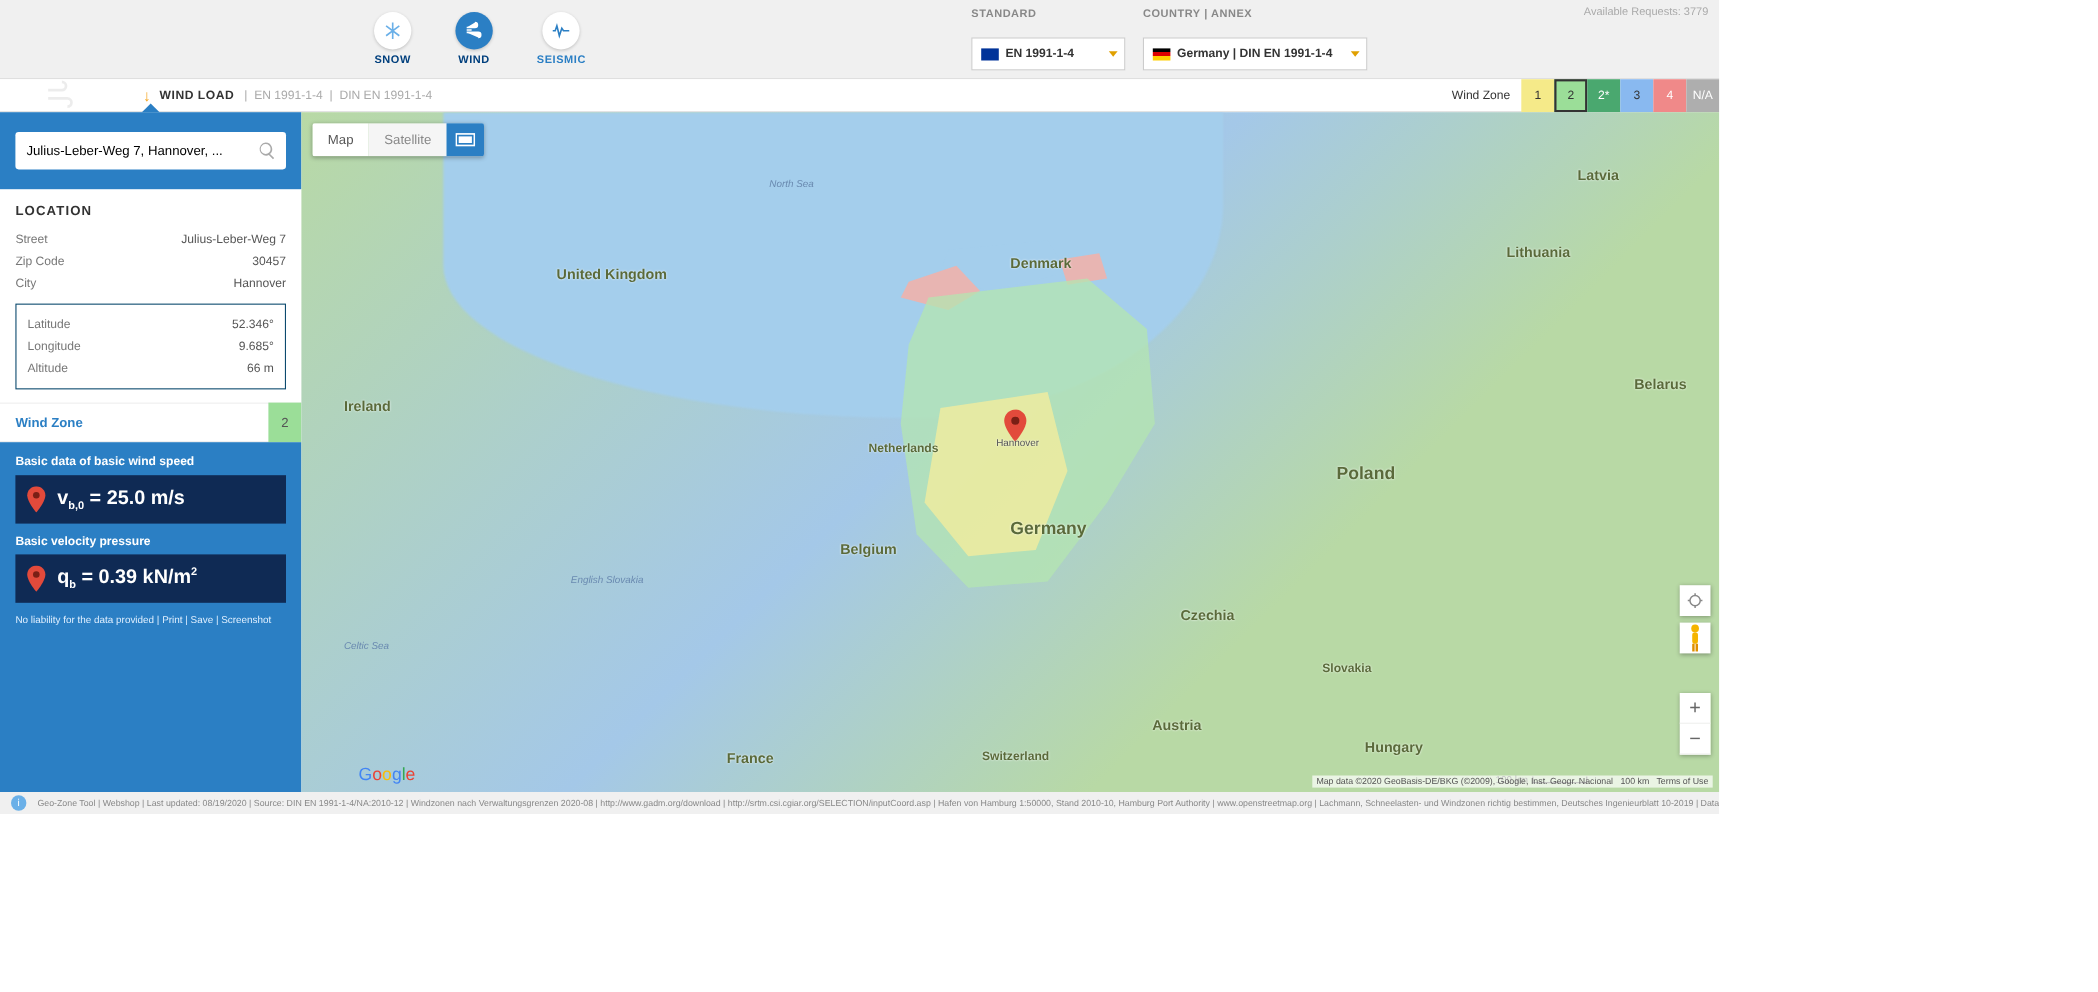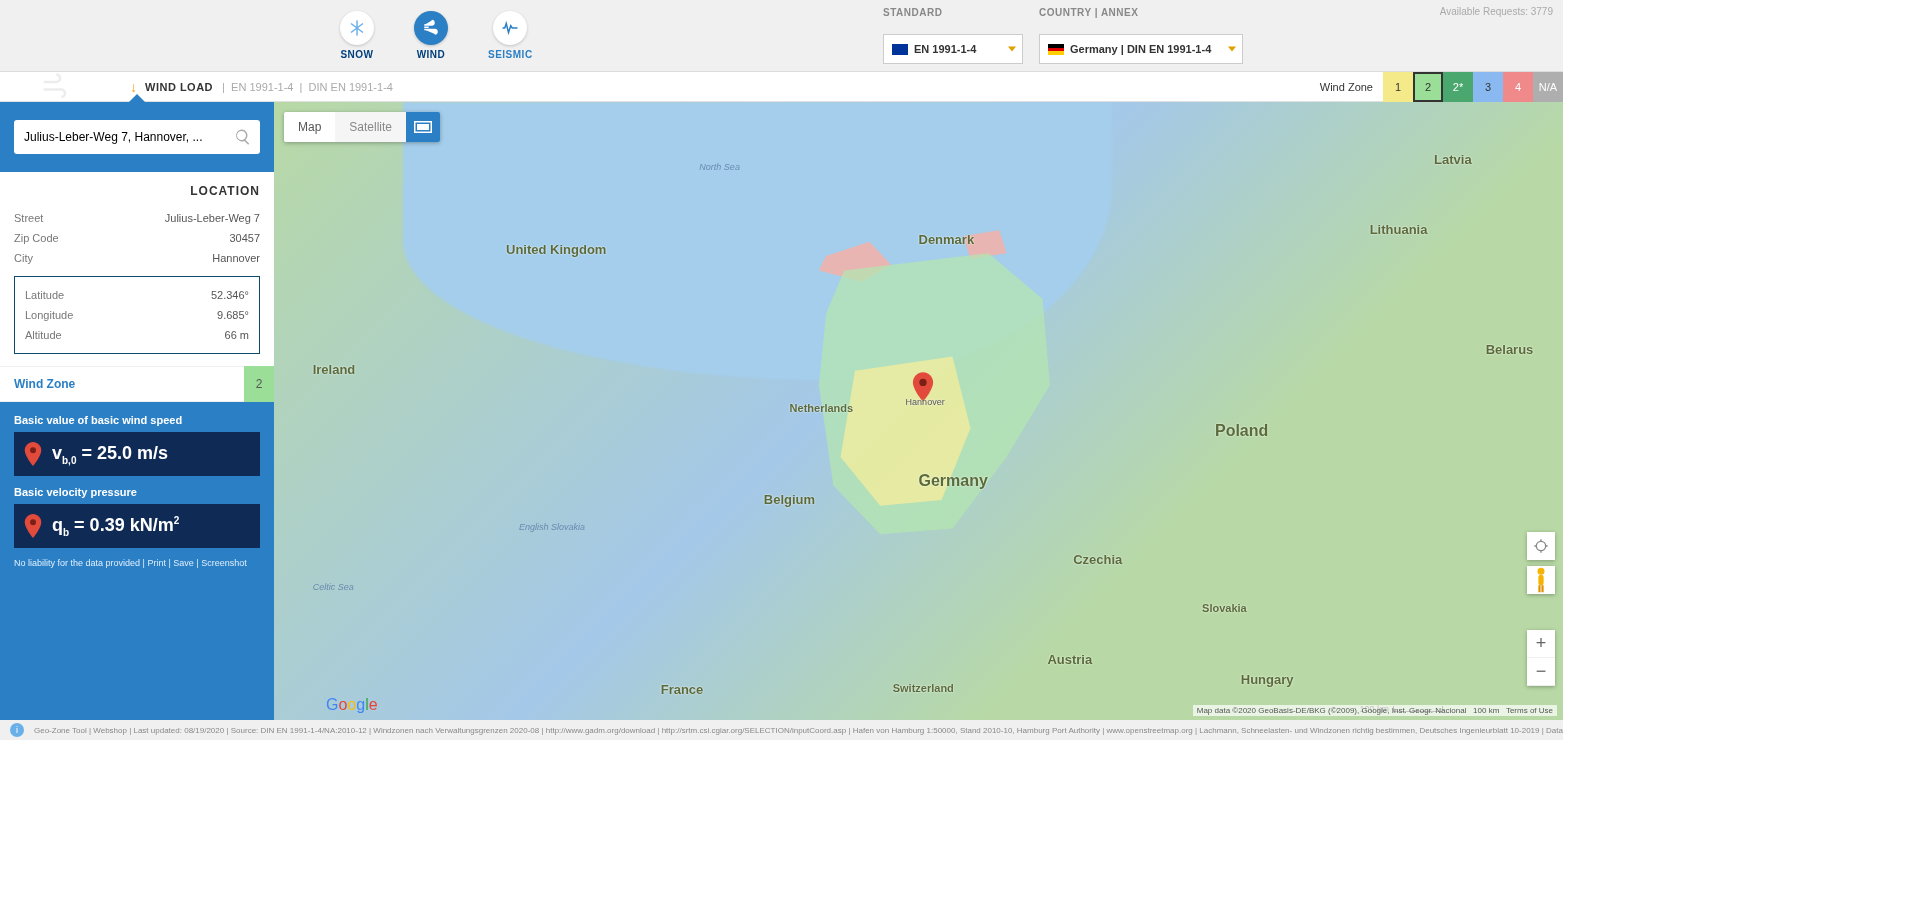--- a/index.html
+++ b/index.html
@@ -54,21 +54,21 @@
   .z.zna{background:var(--zna);color:#fff;}
 
   
   .main{display:flex;height:calc(100% - 72px - 30px - 20px);}
   .sidebar{width:274px;background:#fff;display:flex;flex-direction:column;position:relative;}
   .search-wrap{background:var(--blue);padding:18px 14px;position:relative;}
   .search-wrap::before{content:'';position:absolute;top:-8px;left:50%;transform:translateX(-50%);border-left:8px solid transparent;border-right:8px solid transparent;border-bottom:8px solid var(--blue);}
   .search{background:#fff;border-radius:3px;height:34px;display:flex;align-items:center;padding:0 8px;}
   .search input{border:none;outline:none;flex:1;font-size:12px;}
   .search svg{width:18px;height:18px;fill:#aaa;flex-shrink:0;}
-  .section{padding:12px 14px;text-align:right;}
+  .section{padding:12px 14px;}
   .sec-title{font-size:12px;font-weight:700;color:#333;letter-spacing:1px;margin-bottom:10px;}
   .row{display:flex;justify-content:space-between;font-size:11px;padding:4px 0;color:#555;}
   .row .k{color:#777;}
   .coords{border:1px solid #0c4a6e;margin-top:8px;padding:8px 10px;}
   .windzone-row{display:flex;align-items:center;justify-content:space-between;border-top:1px solid #eee;border-bottom:1px solid #eee;height:36px;padding-left:14px;}
   .windzone-row .wz-label{color:var(--blue);font-size:12px;font-weight:600;}
   .windzone-row .wz-val{width:30px;height:36px;background:var(--z2);display:flex;align-items:center;justify-content:center;font-size:12px;}
   .result-block{background:var(--blue);padding:12px 14px;color:#fff;flex:1;}
   .res-title{font-size:11px;font-weight:600;margin-bottom:6px;}
   .res-card{background:var(--navy);padding:10px;display:flex;align-items:center;gap:10px;margin-bottom:10px;}
@@ -213,21 +213,21 @@
               <span class="k">Altitude</span>
               <span>66 m</span>
             </div>
         </div>
       </div>
       <div class="windzone-row">
         <span class="wz-label">Wind Zone</span>
         <span class="wz-val">2</span>
       </div>
       <div class="result-block">
-        <div class="res-title">Basic value of basic wind speed</div>
+        <div class="res-title">Basic data of basic wind speed</div>
         <div class="res-card">
           <svg class="pin" viewBox="0 0 24 32">
               <path fill="#e24a3b" d="M12 0C6 0 1 5 1 11c0 8 11 21 11 21s11-13 11-21C23 5 18 0 12 0z"></path>
               <circle cx="12" cy="11" r="4" fill="#7a1f15"></circle>
             </svg>
           <span class="formula"><span>v</span><sub>b,0</sub><span> = 25.0 m/s</span></span>
         </div>
         <div class="res-title">Basic velocity pressure</div>
         <div class="res-card">
           <svg class="pin" viewBox="0 0 24 32">

